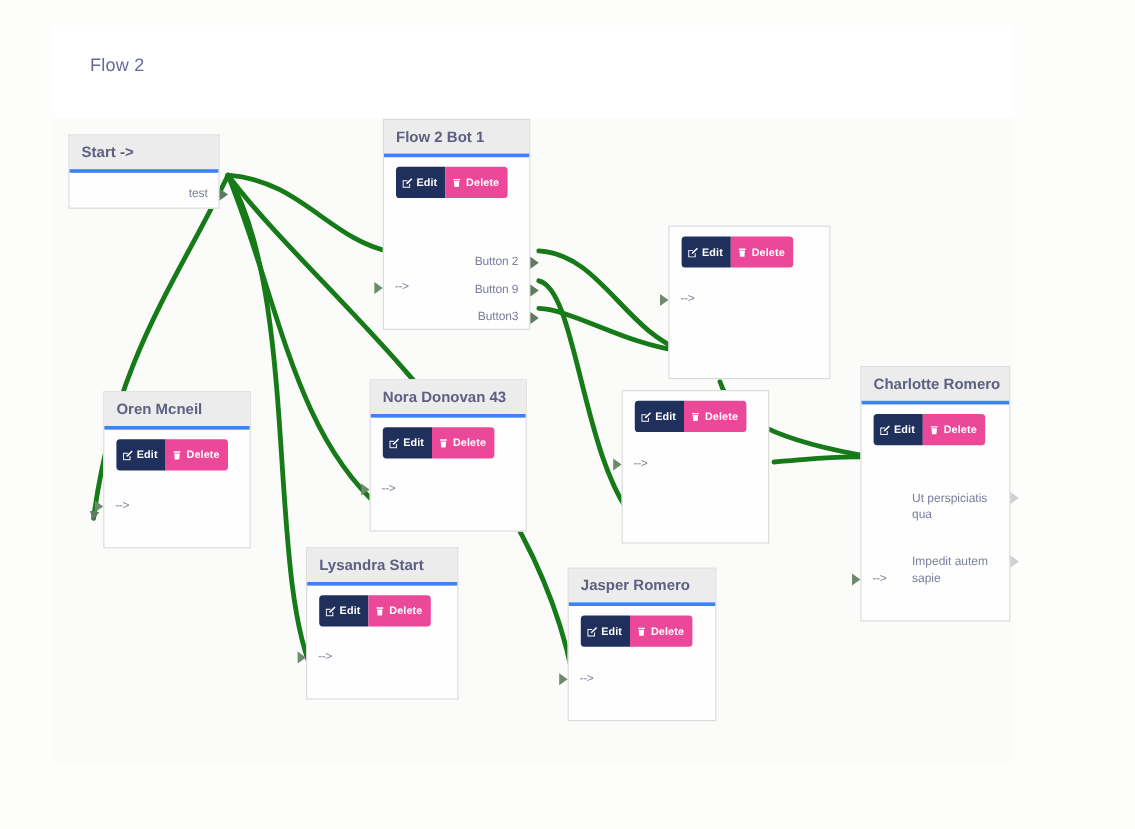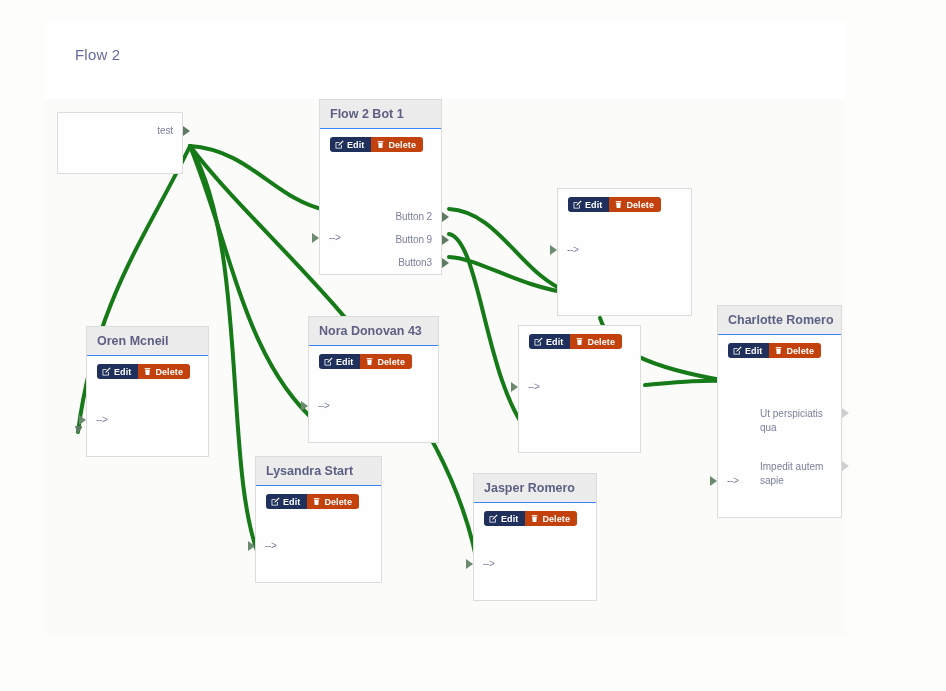--- a/index.html
+++ b/index.html
@@ -58,56 +58,56 @@
   
   .node {
     position: absolute;
     background: #fefefe;
     border: 1px solid #dcdcdc;
     box-sizing: border-box;
     box-shadow: 0 0 0 rgba(0,0,0,0);
   }
   .node-header {
     background: #ececec;
-    border-bottom: 1px solid #3b82f6;
+    border-bottom: 3px solid #3b82f6;
     height: 28px;
     line-height: 28px;
     padding: 0 10px;
     font-size: 12.5px;
     font-weight: bold;
     color: #5d6083;
     white-space: nowrap;
     overflow: hidden;
   }
   .node-body {
     position: relative;
     height: calc(100% - 28px);
   }
   .btn-row {
     padding: 8px 0 0 10px;
     display: flex;
   }
   .btn {
-    height: 15px;
+    height: 26px;
     display: inline-flex;
     align-items: center;
     font-size: 9px;
     font-weight: bold;
     color: #ffffff;
     padding: 0 7px 0 5px;
     box-sizing: border-box;
     white-space: nowrap;
     letter-spacing: .1px;
   }
   .btn-edit {
     background: #20305c;
     border-radius: 3px 0 0 3px;
   }
   .btn-delete {
-    background: #c2410c;
+    background: #ec4899;
     border-radius: 0 3px 3px 0;
   }
   .btn .gl {
     margin-right: 3px;
     display: inline-flex;
     align-items: center;
   }
   
   .port-in {
     position: absolute;
@@ -169,20 +169,21 @@
         <path d="M 449 209 C 500 212 520 275 570 293" fill="none" stroke="#157a17" stroke-width="4" stroke-linecap="round" marker-end="url(#arrow)"></path>
         <path d="M 449 234 C 480 240 485 380 528 432" fill="none" stroke="#157a17" stroke-width="4" stroke-linecap="round" marker-end="url(#arrow)"></path>
         <path d="M 449 257 C 478 258 520 287 570 293" fill="none" stroke="#157a17" stroke-width="4" stroke-linecap="round" marker-end="url(#arrow)"></path>
         <path d="M 600 318 C 610 350 650 368 727 381" fill="none" stroke="#157a17" stroke-width="4" stroke-linecap="round" marker-end="url(#arrow)"></path>
         <path d="M 645 385 C 680 382 700 380 727 381" fill="none" stroke="#157a17" stroke-width="4" stroke-linecap="round" marker-end="url(#arrow)"></path>
       </g>
   </svg>
 
   <div id="node-layer">
       <div class="node" style="left: 57px; top: 112px; width: 126px; height: 62px;">
+        <div class="node-header">Start -&gt;</div>
         <div class="node-body">
           <div class="port-out" style="top:12px">test</div>
           <div class="nub" style="right:-8px;top:13px"></div>
         </div>
       </div>
       <div class="node" style="left: 319px; top: 99px; width: 123px; height: 176px;">
         <div class="node-header">Flow 2 Bot 1</div>
         <div class="node-body">
           <div class="btn-row">
             <span class="btn btn-edit">

